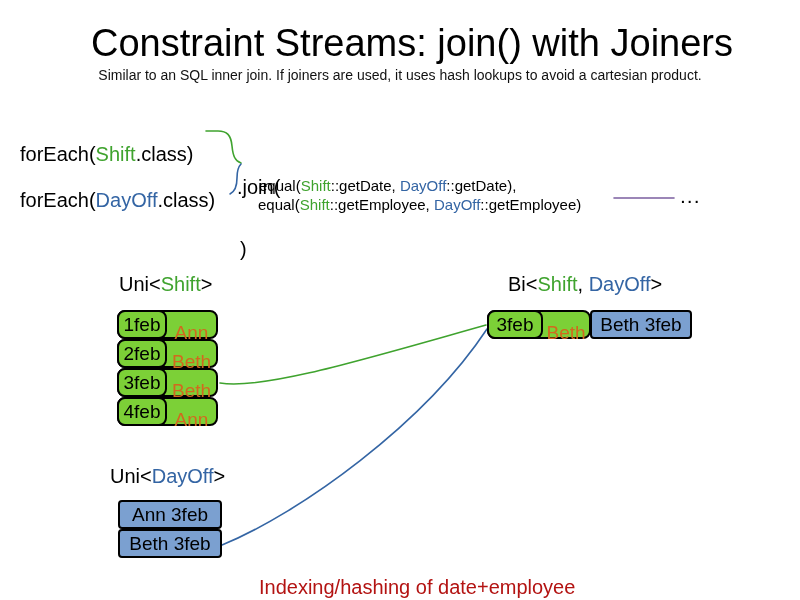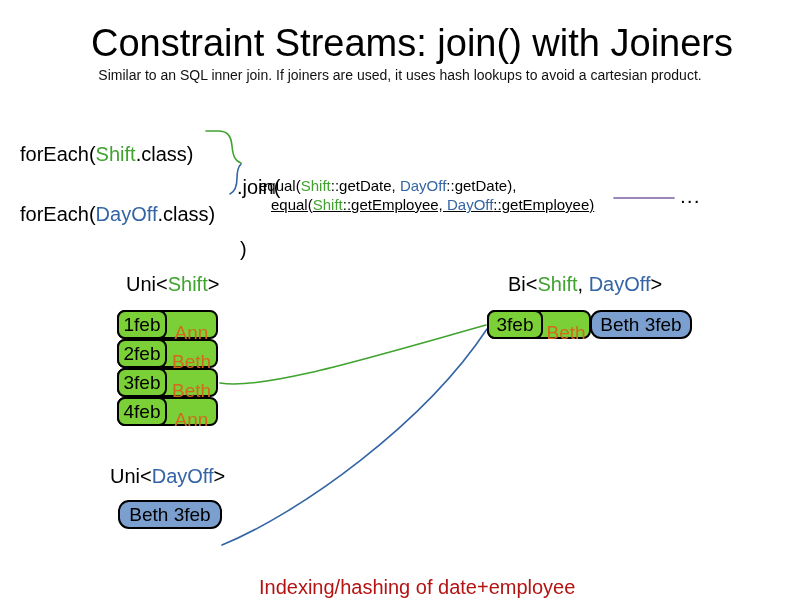--- a/index.html
+++ b/index.html
@@ -22,21 +22,21 @@
   }
   .datebox{
     box-sizing:border-box;height:29px;width:50px;margin:-2px 0 -2px -2px;
     border:2px solid #000;border-radius:8px;background:#7CD037;
     display:flex;align-items:center;justify-content:center;
     font-size:19px;color:#000;flex:none;
   }
   .emp{flex:1;text-align:center;color:#D2691E;font-size:19px;margin-top:17px;}
   .brow{
     box-sizing:border-box;width:104px;height:29px;background:#7BA0D0;
-    border:2px solid #000;border-radius:11px;display:flex;align-items:center;
+    border:2px solid #000;border-radius:4px;display:flex;align-items:center;
     justify-content:center;font-size:19px;color:#000;text-align:right;
   }
   .bi-wrap{display:flex;}
   .bi-green{box-sizing:border-box;width:104px;height:29px;background:#7CD037;
     border:2px solid #000;border-radius:8px;display:flex;align-items:center;}
   .bi-green .datebox{width:56px;}
   .bi-blue{margin-left:-1px;width:102px;}
   .note{font-size:20px;line-height:22px;color:#B31312;white-space:pre;}
   .ellipsis{font-size:21px;letter-spacing:1px;color:#000;}
 </style>
@@ -49,33 +49,33 @@
   <path d="M220,383 C264,390 365,359 486,325" fill="none" stroke="#3FA32E" stroke-width="1.6" stroke-linecap="round"></path>
   <path d="M222,545 C300,513 424,424 487,329" fill="none" stroke="#3465A4" stroke-width="1.6" stroke-linecap="round"></path>
   <path d="M614,198 L674,198" fill="none" stroke="#7B5FA0" stroke-width="1.6" stroke-linecap="round"></path>
 </svg>
 
 <div class="abs title">Constraint Streams: join() with Joiners</div>
 <div class="abs subtitle">Similar to an SQL inner join. If joiners are used, it uses hash lookups to avoid a cartesian product.</div>
 
 <div class="abs code" style="left:20px;top:120px;"><span>forEach(</span><span class="cgreen">Shift</span><span>.class)</span></div>
 
-<div class="abs code" style="left:20px;top:180px;"><span>forEach(</span><span class="cblue">DayOff</span><span>.class)</span></div>
+<div class="abs code" style="left:20px;top:166px;"><span>forEach(</span><span class="cblue">DayOff</span><span>.class)</span></div>
 
 <div class="abs code" style="left:237px;top:153px;">.join(</div>
 
 <div class="abs codesm" style="left:259px;top:177px;"><span>equal(</span><span class="cgreen">Shift</span><span>::getDate, </span><span class="cblue">DayOff</span><span>::getDate),</span></div>
 
-<div class="abs codesm" style="left:271px;top:196px;text-decoration:underline;"><span>equal(</span><span class="cgreen">Shift</span><span>::getEmployee, </span><span class="cblue">DayOff</span><span>::getEmployee)</span></div>
+<div class="abs codesm" style="left:258px;top:196px;"><span>equal(</span><span class="cgreen">Shift</span><span>::getEmployee, </span><span class="cblue">DayOff</span><span>::getEmployee)</span></div>
 
 <div class="abs ellipsis" style="left:680px;top:184px;">...</div>
 
 <div class="abs code" style="left:240px;top:215px;">)</div>
 
-<div class="abs tbl-label" style="left:126px;top:273px;"><span>Uni&lt;</span><span class="cgreen">Shift</span><span>&gt;</span></div>
+<div class="abs tbl-label" style="left:119px;top:273px;"><span>Uni&lt;</span><span class="cgreen">Shift</span><span>&gt;</span></div>
 
 <div class="abs" style="left:117px;top:310px;">
   <div class="grow">
     <span class="datebox">1feb</span>
     <span class="emp">Ann</span>
   </div>
   <div class="grow">
     <span class="datebox">2feb</span>
     <span class="emp">Beth</span>
   </div>
@@ -95,19 +95,20 @@
   <div class="bi-green">
     <span class="datebox">3feb</span>
     <span class="emp">Beth</span>
   </div>
   <div class="brow bi-blue">Beth 3feb</div>
 </div>
 
 <div class="abs tbl-label" style="left:110px;top:465px;"><span>Uni&lt;</span><span class="cblue">DayOff</span><span>&gt;</span></div>
 
 <div class="abs" style="left:118px;top:500px;">
+  <div class="brow">Ann 3feb</div>
   <div class="brow">Beth 3feb</div>
 </div>
 
 <div class="abs note" style="left:259px;top:532px;">
   <div>Indexing/hashing of date+employee</div>
   
 </div>
 
 </body></html>

